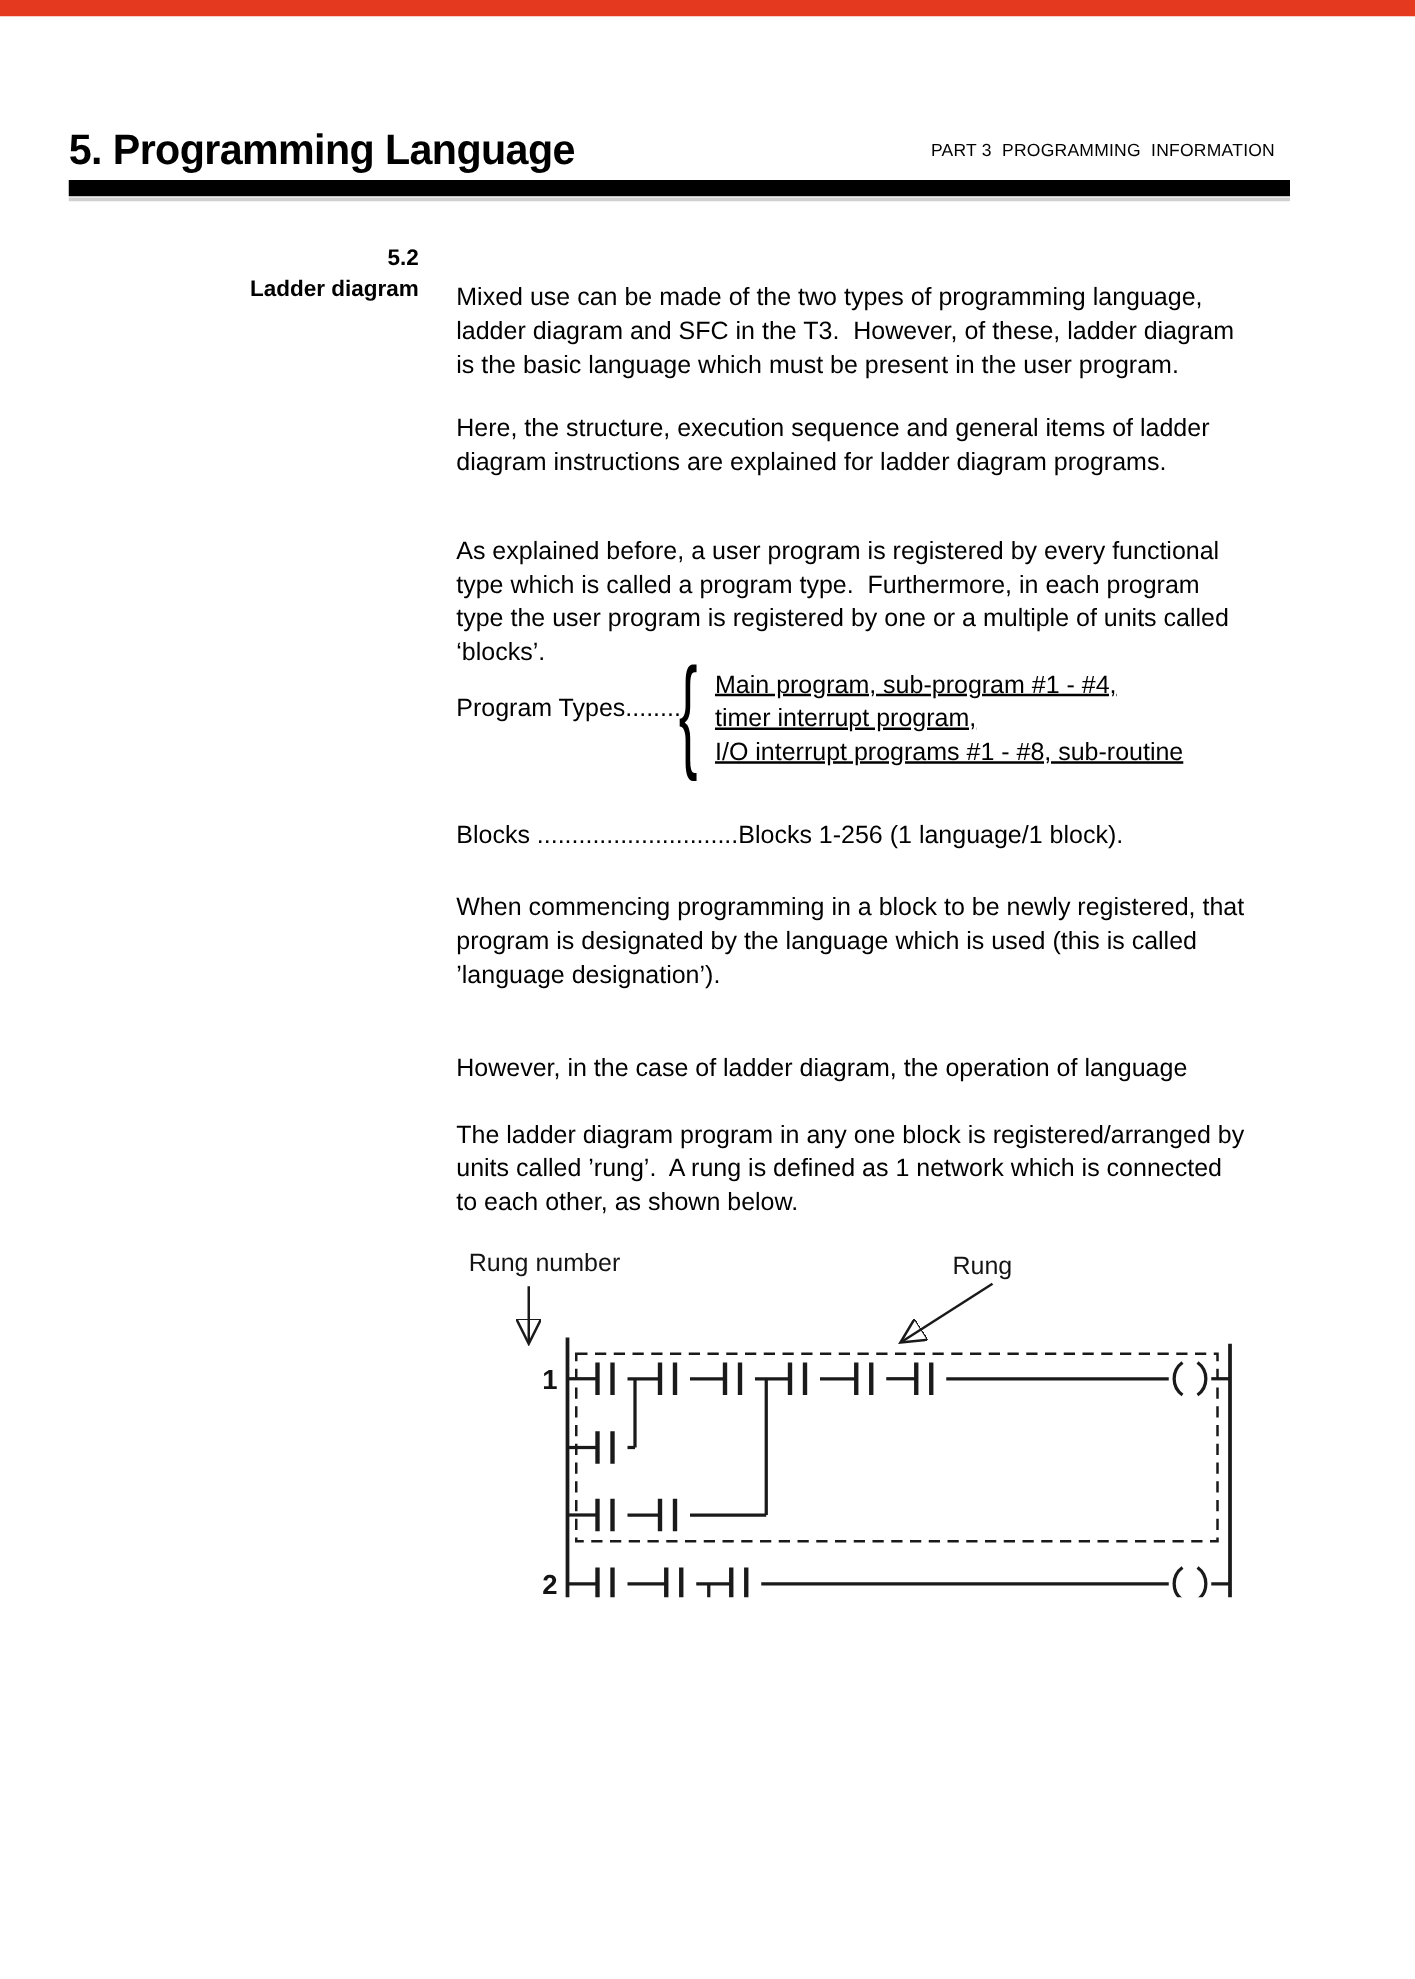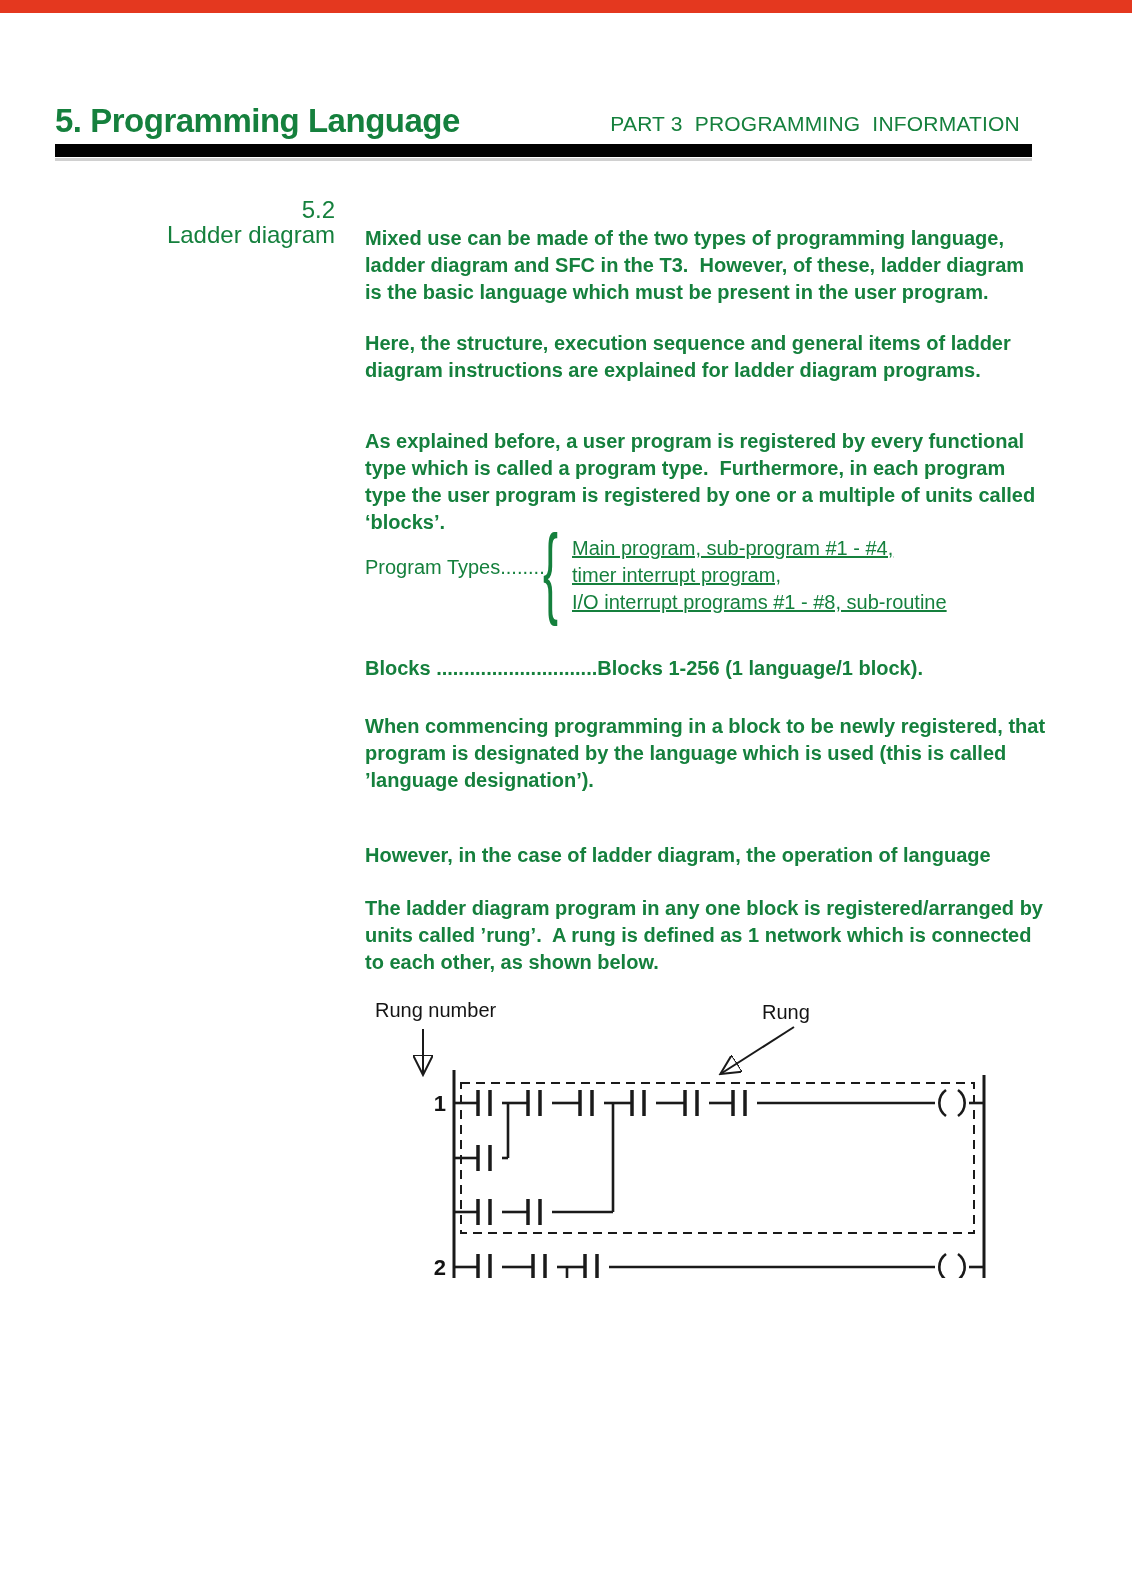--- a/index.html
+++ b/index.html
@@ -1,25 +1,25 @@
 <!DOCTYPE html>
 <html><head>
 <meta charset="utf-8">
 <style>
   html,body{margin:0;padding:0;background:#ffffff;}
   .page{position:relative;width:1132px;height:1278px;background:#ffffff;overflow:hidden;
-        font-family:"Liberation Sans",sans-serif;color:#15803d;}
+        font-family:"Liberation Sans",sans-serif;color:#000000;}
   .abs{position:absolute;}
-  .ln{white-space:pre;font-size:20px;line-height:27px;font-weight:bold;}
+  .ln{white-space:pre;font-size:20px;line-height:27px;}
   .para{position:absolute;left:365px;}
   .h-title{font-size:34px;font-weight:700;letter-spacing:-0.5px;white-space:pre;transform:scaleX(.97);transform-origin:left bottom;}
-  .h-right{font-size:21px;white-space:pre;letter-spacing:.2px;}
+  .h-right{font-size:14px;white-space:pre;letter-spacing:.2px;}
   .rule{background:#000;}
   .rule-smudge{background:#777;opacity:.35;}
-  .sec{font-weight:400;font-size:24px;text-align:right;width:170px;white-space:pre;}
+  .sec{font-weight:700;font-size:18px;text-align:right;width:170px;white-space:pre;}
   .pt-label{font-size:20px;white-space:pre;}
   .brace{font-size:100px;font-weight:400;transform:scaleX(.45);transform-origin:left center;line-height:92px;}
   .pt-item{font-size:20px;white-space:pre;line-height:27px;text-decoration:underline;}
   .foot-num{font-size:42px;font-weight:700;}
   .foot-model{font-size:21px;white-space:pre;transform:scaleX(.92);transform-origin:left top;}
   .topbar{left:0;top:0;width:1132px;height:13px;}
   .botbar{left:88px;top:1573px;width:948px;height:10px;background:#000;}
   svg text{font-family:"Liberation Sans",sans-serif;fill:#141414;}
   svg line, svg path, svg rect{stroke:#1a1a1a;fill:none;}
 </style>

